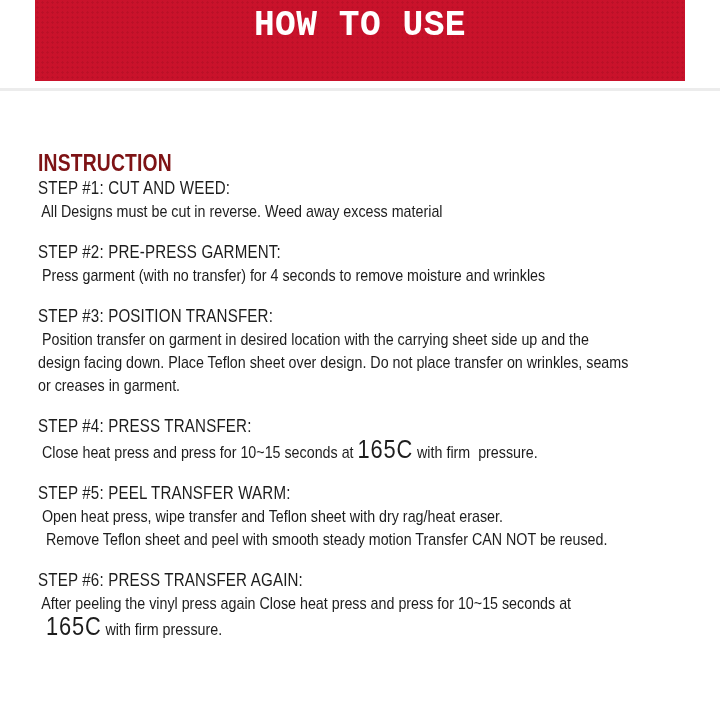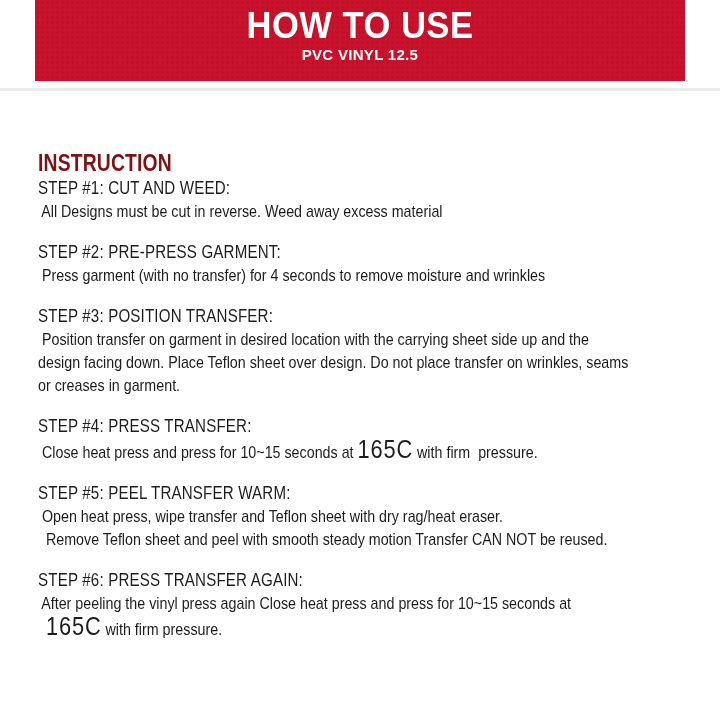--- a/index.html
+++ b/index.html
@@ -21,20 +21,21 @@
     position: absolute;
     left: 35px;
     top: 0;
     width: 650px;
     height: 81px;
     background-color: #C9122B;
     background-image: radial-gradient(rgba(60,0,8,0.10) 1px, transparent 1.3px);
     background-size: 5px 5px;
     text-align: center;
     color: #ffffff;
+    font-family: Liberation Mono, monospace;
   }
   .banner-title {
     padding-top: 7px;
     font-size: 36px;
     font-weight: bold;
     letter-spacing: 0.5px;
     line-height: 38px;
     transform: scaleX(0.96);
     transform-origin: 50% 0;
   }
@@ -94,21 +95,20 @@
     vertical-align: baseline;
   }
 </style>
 </head>
 <body>
 
 <div id="page">
 
   <div class="banner" style="background-color: rgb(201, 18, 43); color: rgb(255, 255, 255);">
     <div class="banner-title">HOW TO USE</div>
-    <div class="banner-subtitle">PVC VINYL 12.5</div>
   </div>
 
   <div class="banner-shadow-band"></div>
 
   <div class="content">
     <div class="instruction-heading" style="color: rgb(126, 19, 21);">INSTRUCTION</div>
     <div id="steps">
         <div class="step">
           <div class="step-heading">STEP #1: CUT AND WEED:</div>
           <div class="step-line"> All Designs must be cut in reverse. Weed away excess material</div>

